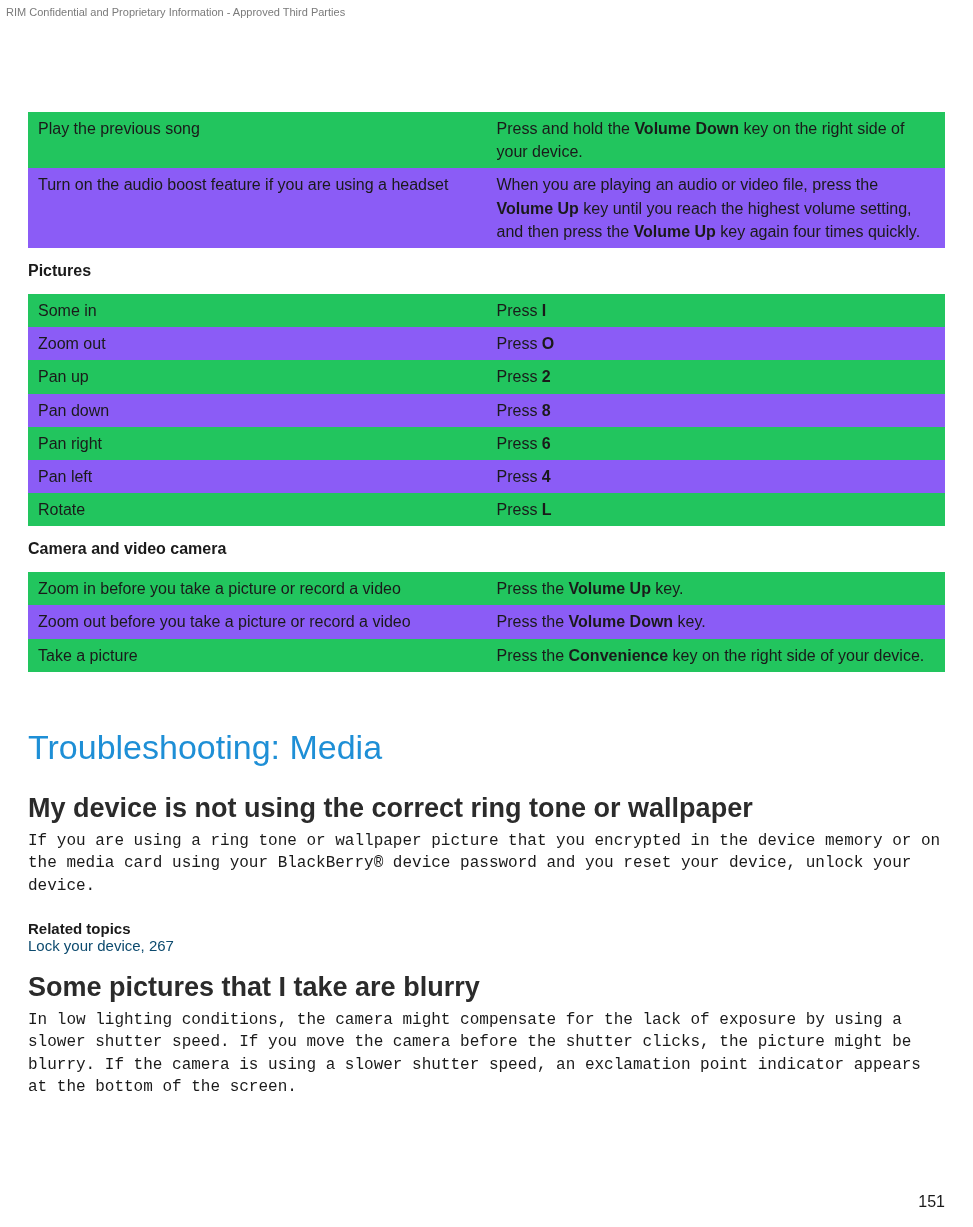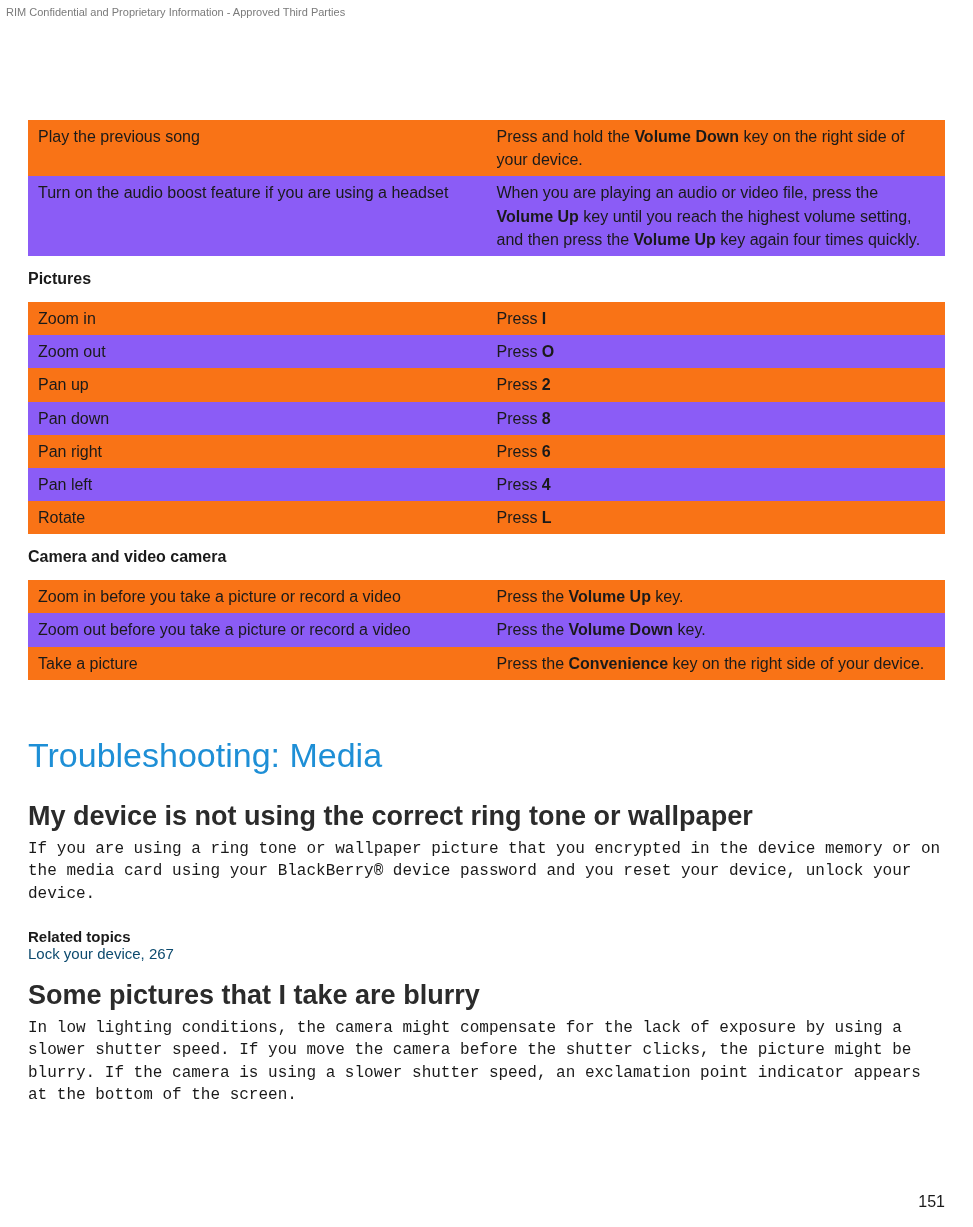--- a/index.html
+++ b/index.html
@@ -9,21 +9,21 @@
     width: 973px;
     font-family: "Segoe UI", "Helvetica Neue", Arial, sans-serif;
     color: #1a1a1a;
     background: #fff;
     font-size: 16px;
   }
   .page {
     width: 973px;
     height: 1227px;
     box-sizing: border-box;
-    padding: 12px 28px 20px 28px;
+    padding: 4px 28px 20px 28px;
     position: relative;
   }
   .header-note {
     position: absolute;
     top: 6px;
     left: 6px;
     font-size: 11px;
     color: #7a7a7a;
   }
   .content {
@@ -34,21 +34,21 @@
     border-collapse: collapse;
     table-layout: fixed;
     margin-bottom: 14px;
   }
   table.shortcut td {
     padding: 5px 10px 5px 10px;
     vertical-align: top;
     line-height: 1.45;
     font-size: 16px;
   }
-  table.shortcut tr.odd  { background: #f97316; }
+  table.shortcut tr.odd  { background: #22c55e; }
   table.shortcut tr.even { background: #8b5cf6; }
   table.shortcut td.left  { width: 50%; }
   table.shortcut td.right { width: 50%; }
   .subhead {
     font-weight: bold;
     font-size: 16px;
     margin: 14px 0 14px 0;
   }
   h1.section {
     font-family: "Segoe UI Light", "Segoe UI", "Helvetica Neue", Arial, sans-serif;
@@ -113,21 +113,21 @@
         </td>
       </tr>
     </tbody>
       </table>
 
     <div class="subhead">Pictures</div>
 
     <table class="shortcut">
       <tbody>
           <tr class="odd">
-            <td class="left">Zoom in</td>
+            <td class="left">Some in</td>
             <td class="right"><span>Press </span><b>I</b></td>
           </tr>
       <tr class="even">
             <td class="left">Zoom out</td>
             <td class="right"><span>Press </span><b>O</b></td>
           </tr>
       <tr class="odd">
             <td class="left">Pan up</td>
             <td class="right"><span>Press </span><b>2</b></td>
           </tr>

